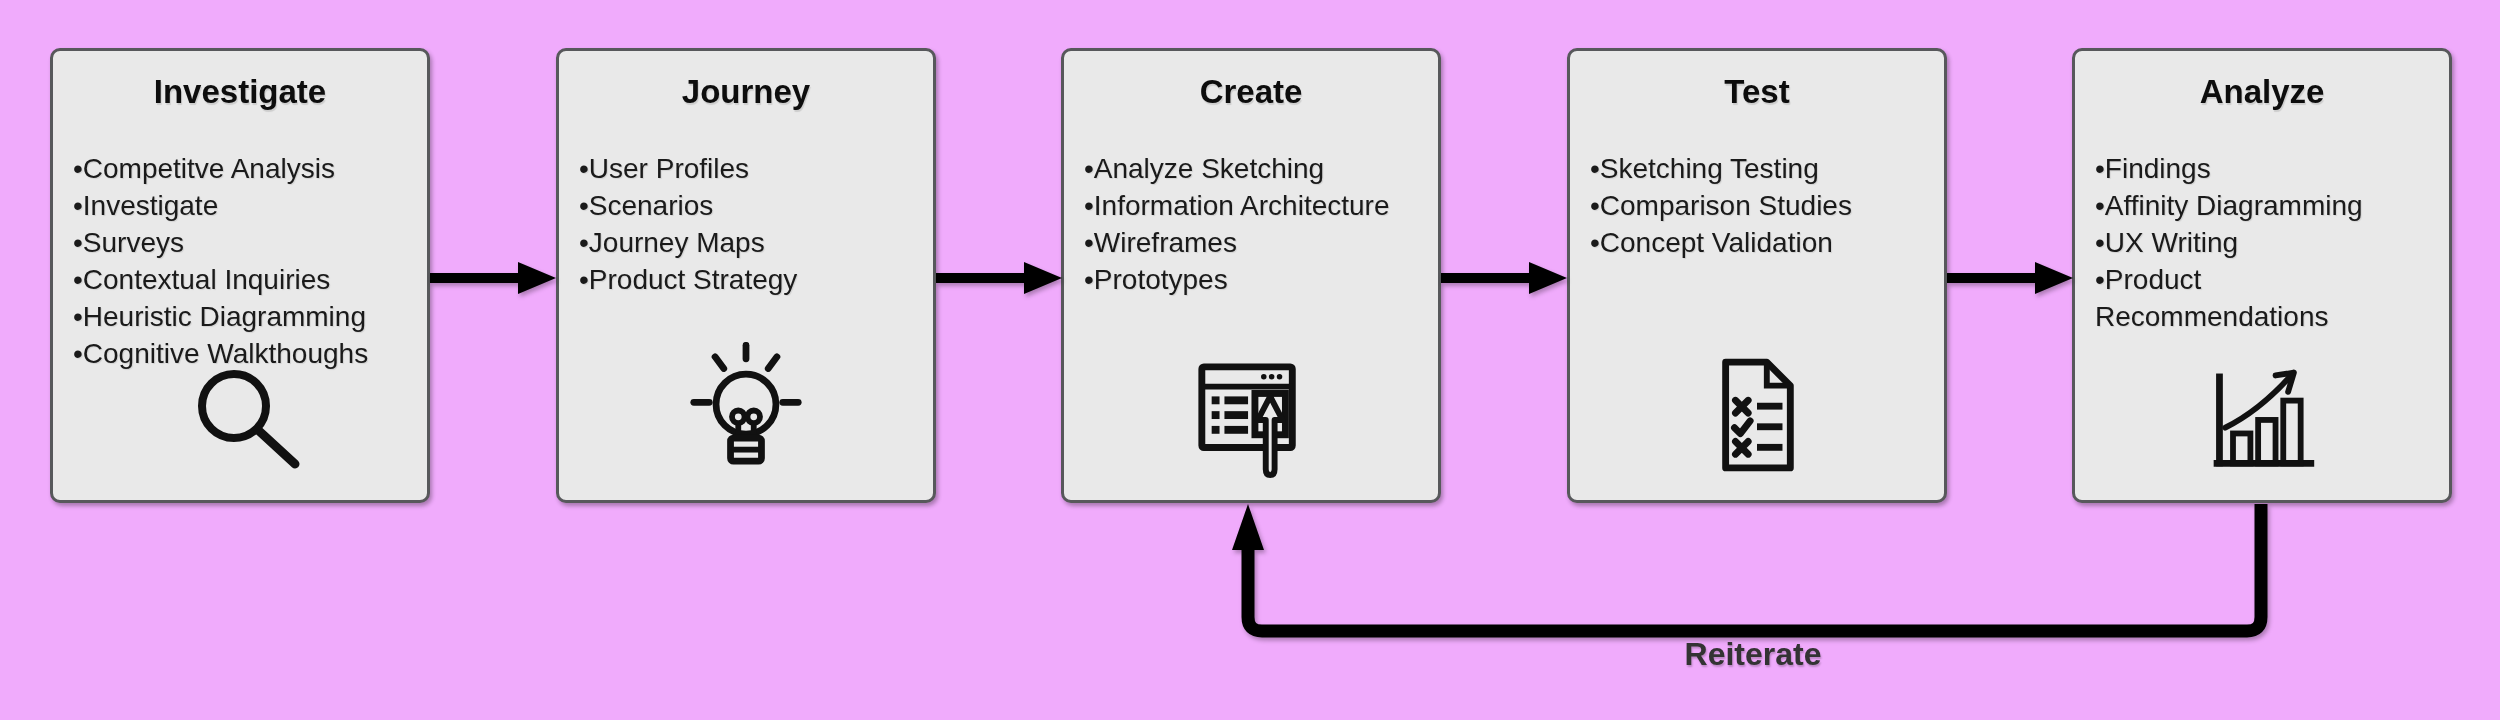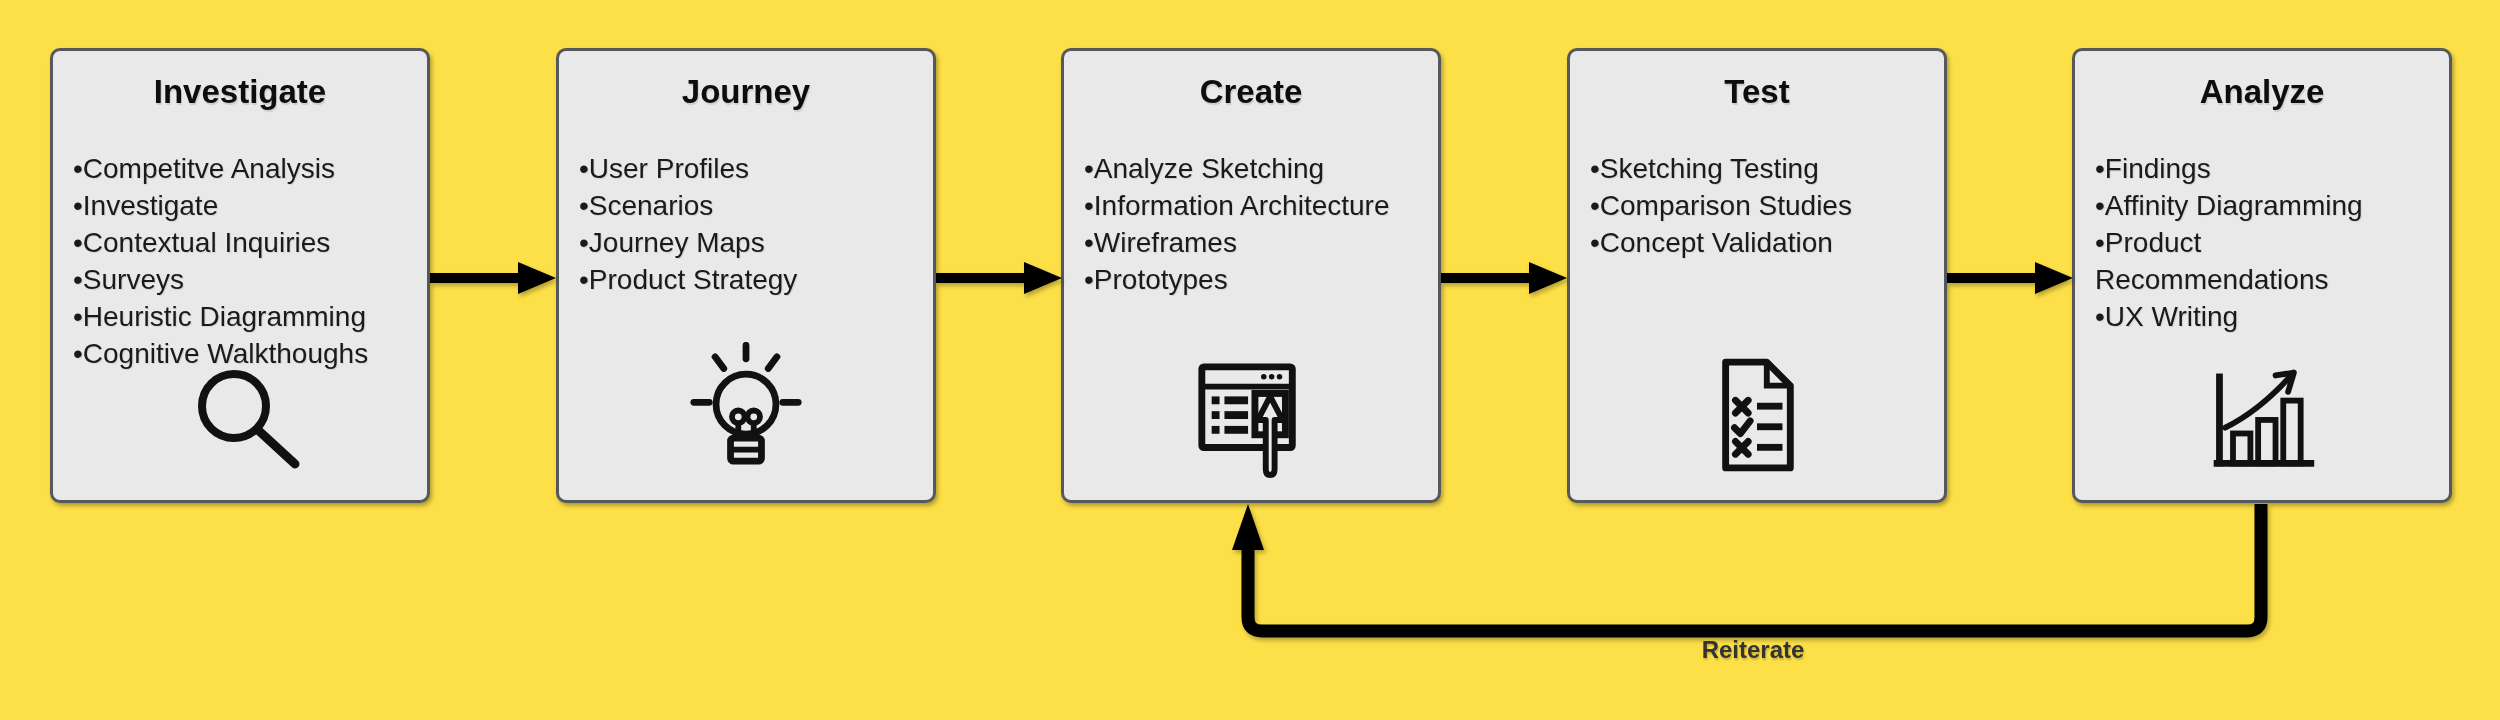--- a/index.html
+++ b/index.html
@@ -1,17 +1,17 @@
 <!DOCTYPE html>
 <html><head>
 <meta charset="utf-8">
 <style>
   html,body{margin:0;padding:0;background:#ffffff;}
   .canvas{
-    position:relative;width:2500px;height:720px;background:#fde047;overflow:hidden;
+    position:relative;width:2500px;height:720px;background:#f0abfc;overflow:hidden;
     font-family:"Liberation Sans","DejaVu Sans",sans-serif;
   }
   .stage{
     position:absolute;top:48px;width:380px;height:455px;box-sizing:border-box;
     background:#e9e9e9;border:3px solid #57585b;border-radius:10px;
     box-shadow:2px 3px 4px rgba(0,0,0,0.30);
   }
   .stage-title{
     margin:0;padding-top:21px;text-align:center;
     font-size:33px;font-weight:bold;color:#0d0d0d;line-height:40px;
@@ -35,36 +35,36 @@
   .flow-arrow .head{
     position:absolute;left:88px;top:0;width:0;height:0;
     border-top:16px solid transparent;border-bottom:16px solid transparent;border-left:38px solid #000;
   }
   .loop-arrow{
     position:absolute;left:0;top:0;pointer-events:none;
     filter:drop-shadow(2px 3px 2px rgba(0,0,0,0.28));
   }
   .loop-label{
     position:absolute;left:1583px;top:636px;width:340px;text-align:center;
-    font-size:24px;font-weight:bold;color:#333333;
+    font-size:32px;font-weight:bold;color:#333333;
     text-shadow:1px 2px 2px rgba(0,0,0,0.22);
   }
 </style>
 </head>
 <body>
 
 <div class="canvas">
 
   <section class="stage" style="left:50px">
     <h2 class="stage-title">Investigate</h2>
     <div class="stage-items">
       <div class="stage-item">•Competitve Analysis</div>
       <div class="stage-item">•Investigate</div>
+      <div class="stage-item">•Surveys</div>
       <div class="stage-item">•Contextual Inquiries</div>
-      <div class="stage-item">•Surveys</div>
       <div class="stage-item">•Heuristic Diagramming</div>
       <div class="stage-item">•Cognitive Walkthoughs</div>
     </div>
     <div class="stage-icon" style="bottom:28px">
       <svg width="132" height="106" viewBox="0 0 132 106" fill="none">
         <circle class="icon-stroke" cx="60" cy="40" r="32" stroke-width="8"></circle>
         <line class="icon-stroke" x1="84" y1="64" x2="121" y2="98" stroke-width="9" stroke-linecap="round"></line>
       </svg>
     </div>
   </section>
@@ -141,22 +141,22 @@
         <line class="icon-stroke" x1="50" y1="93" x2="76" y2="93" stroke-width="7"></line>
       </svg>
     </div>
   </section>
 
   <section class="stage" style="left:2072px">
     <h2 class="stage-title">Analyze</h2>
     <div class="stage-items">
       <div class="stage-item">•Findings</div>
       <div class="stage-item">•Affinity Diagramming</div>
+      <div class="stage-item">•UX Writing</div>
       <div class="stage-item">•Product Recommendations</div>
-      <div class="stage-item">•UX Writing</div>
     </div>
     <div class="stage-icon" style="bottom:24px">
       <svg width="116" height="116" viewBox="0 0 120 120" fill="none">
         <line class="icon-stroke" x1="16" y1="14" x2="16" y2="110" stroke-width="7"></line>
         <line class="icon-stroke" x1="10" y1="107" x2="114" y2="107" stroke-width="7"></line>
         <rect class="icon-stroke" x="30" y="76" width="18" height="31" stroke-width="6"></rect>
         <rect class="icon-stroke" x="56" y="62" width="18" height="45" stroke-width="6"></rect>
         <rect class="icon-stroke" x="82" y="42" width="18" height="65" stroke-width="6"></rect>
         <path class="icon-stroke" d="M22,70 Q58,52 90,16" stroke-width="6" stroke-linecap="round"></path>
         <path class="icon-stroke" d="M93,13 L74,16 M93,13 L87,33" stroke-width="6" stroke-linecap="round"></path>

